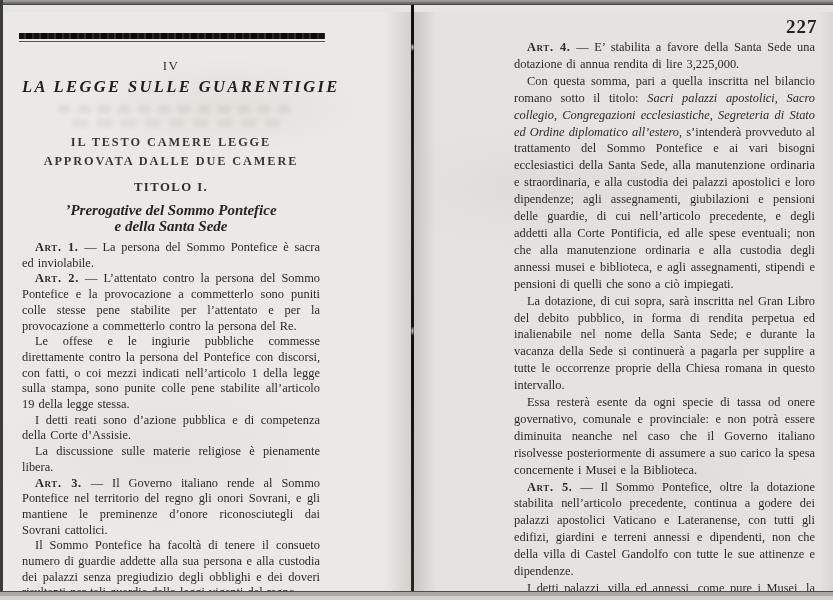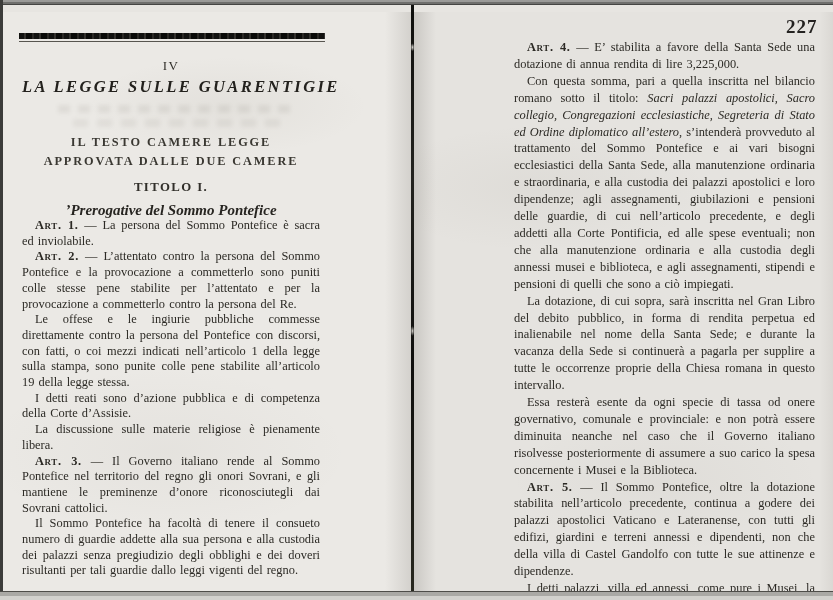--- a/index.html
+++ b/index.html
@@ -60,21 +60,21 @@
     transform:scaleX(-1);}
   .law-heading{margin-top:2px;text-align:center;font-weight:bold;font-size:12.3px;
     letter-spacing:1.9px;line-height:19px;color:#3a3832;}
   .titolo{margin-top:9px;text-align:center;font-weight:bold;font-size:12.8px;
     letter-spacing:1.4px;color:#312f2a;}
   .prerog{margin-top:7px;text-align:center;font-style:italic;font-weight:bold;
     font-size:15px;line-height:16px;color:#27251ف1;color:#272521;}
   
   .body-text p{margin:0;text-indent:13px;text-align:justify;
     font-size:12.4px;word-spacing:1px;color:#2c2a25;}
-  .lp-content .body-text{}
+  .lp-content .body-text{margin-top:6px;}
   .lp-content .body-text p{line-height:15.7px;}
   .rp-content{position:absolute;left:100px;top:27px;width:301px;}
   .rp-content .body-text p{line-height:16.9px;}
   .sc{font-variant:small-caps;letter-spacing:0.6px;font-weight:bold;}
   .i{font-style:italic;}
   .page-num{position:absolute;top:4px;left:372px;font-size:19px;font-weight:bold;
     letter-spacing:1px;color:#242220;}
 </style>
 </head>
 <body>
@@ -90,20 +90,21 @@
       <div class="chapter-number">IV</div>
       <h1 class="chapter-title">LA LEGGE SULLE GUARENTIGIE</h1>
       <div class="ghost"></div>
       <div class="law-heading">
         <div>IL TESTO CAMERE LEGGE</div>
         <div>APPROVATA DALLE DUE CAMERE</div>
       </div>
       <div class="titolo">TITOLO I.</div>
       <div class="prerog">
         <div>ʼPrerogative del Sommo Pontefice</div>
+        <div>e della Santa Sede</div>
       </div>
       <div class="body-text">
           <p><span class="sc">Art. 1.</span><span> — La persona del Sommo Pontefice è sacra ed inviolabile.</span></p>
           <p><span class="sc">Art. 2.</span><span> — L’attentato contro la persona del Sommo Pontefice e la provocazione a commetterlo sono puniti colle stesse pene stabilite per l’attentato e per la provocazione a commetterlo contro la persona del Re.</span></p>
           <p><span>Le offese e le ingiurie pubbliche commesse direttamente contro la persona del Pontefice con discorsi, con fatti, o coi mezzi indicati nell’articolo 1 della legge sulla stampa, sono punite colle pene stabilite all’articolo 19 della legge stessa.</span></p>
           <p><span>I detti reati sono d’azione pubblica e di competenza della Corte d’Assisie.</span></p>
           <p><span>La discussione sulle materie religiose è pienamente libera.</span></p>
           <p><span class="sc">Art. 3.</span><span> — Il Governo italiano rende al Sommo Pontefice nel territorio del regno gli onori Sovrani, e gli mantiene le preminenze d’onore riconosciutegli dai Sovrani cattolici.</span></p>
           <p><span>Il Sommo Pontefice ha facoltà di tenere il consueto numero di guardie addette alla sua persona e alla custodia dei palazzi senza pregiudizio degli obblighi e dei doveri risultanti per tali guardie dallo leggi vigenti del regno.</span></p>
         </div>

